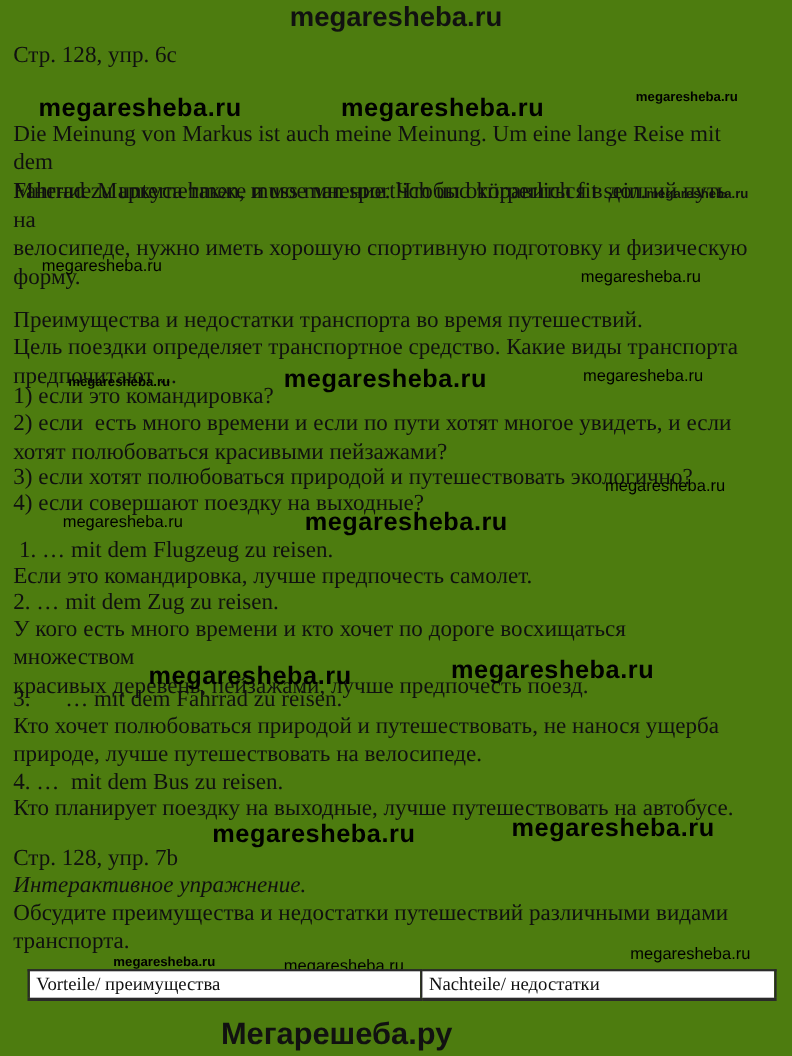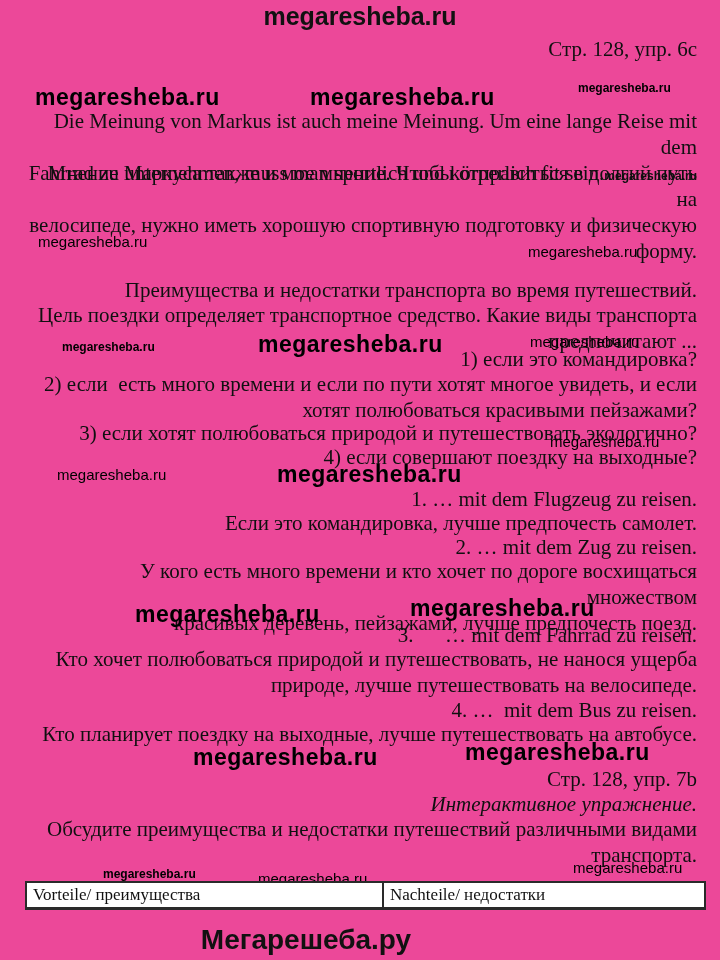--- a/index.html
+++ b/index.html
@@ -1,32 +1,32 @@
 <!DOCTYPE html>
 <html><head>
 <meta charset="utf-8">
 <style>
   html, body { margin: 0; padding: 0; background: #ffffff; }
   .page {
     position: relative;
     width: 720px;
     height: 960px;
-    background: #ec4899;
+    background: #4d7c0f;
     overflow: hidden;
     color: #111;
   }
   .abs { position: absolute; }
   .serif {
     font-family: "Liberation Serif", serif;
     font-size: 21px;
     line-height: 26px;
     white-space: pre-wrap;
     color: #101010;
   }
-  .block { left: 25px; width: 672px; text-align: right; }
+  .block { left: 12px; width: 672px; }
   .italic { font-style: italic; }
   .wm {
     font-family: "Liberation Sans", sans-serif;
     font-weight: bold;
     color: #000;
     white-space: nowrap;
   }
   .wm-big   { font-size: 23px; letter-spacing: 0.5px; }
   .wm-small { font-size: 12px; }
   .wm-reg   { font-size: 15px; font-weight: normal; }

